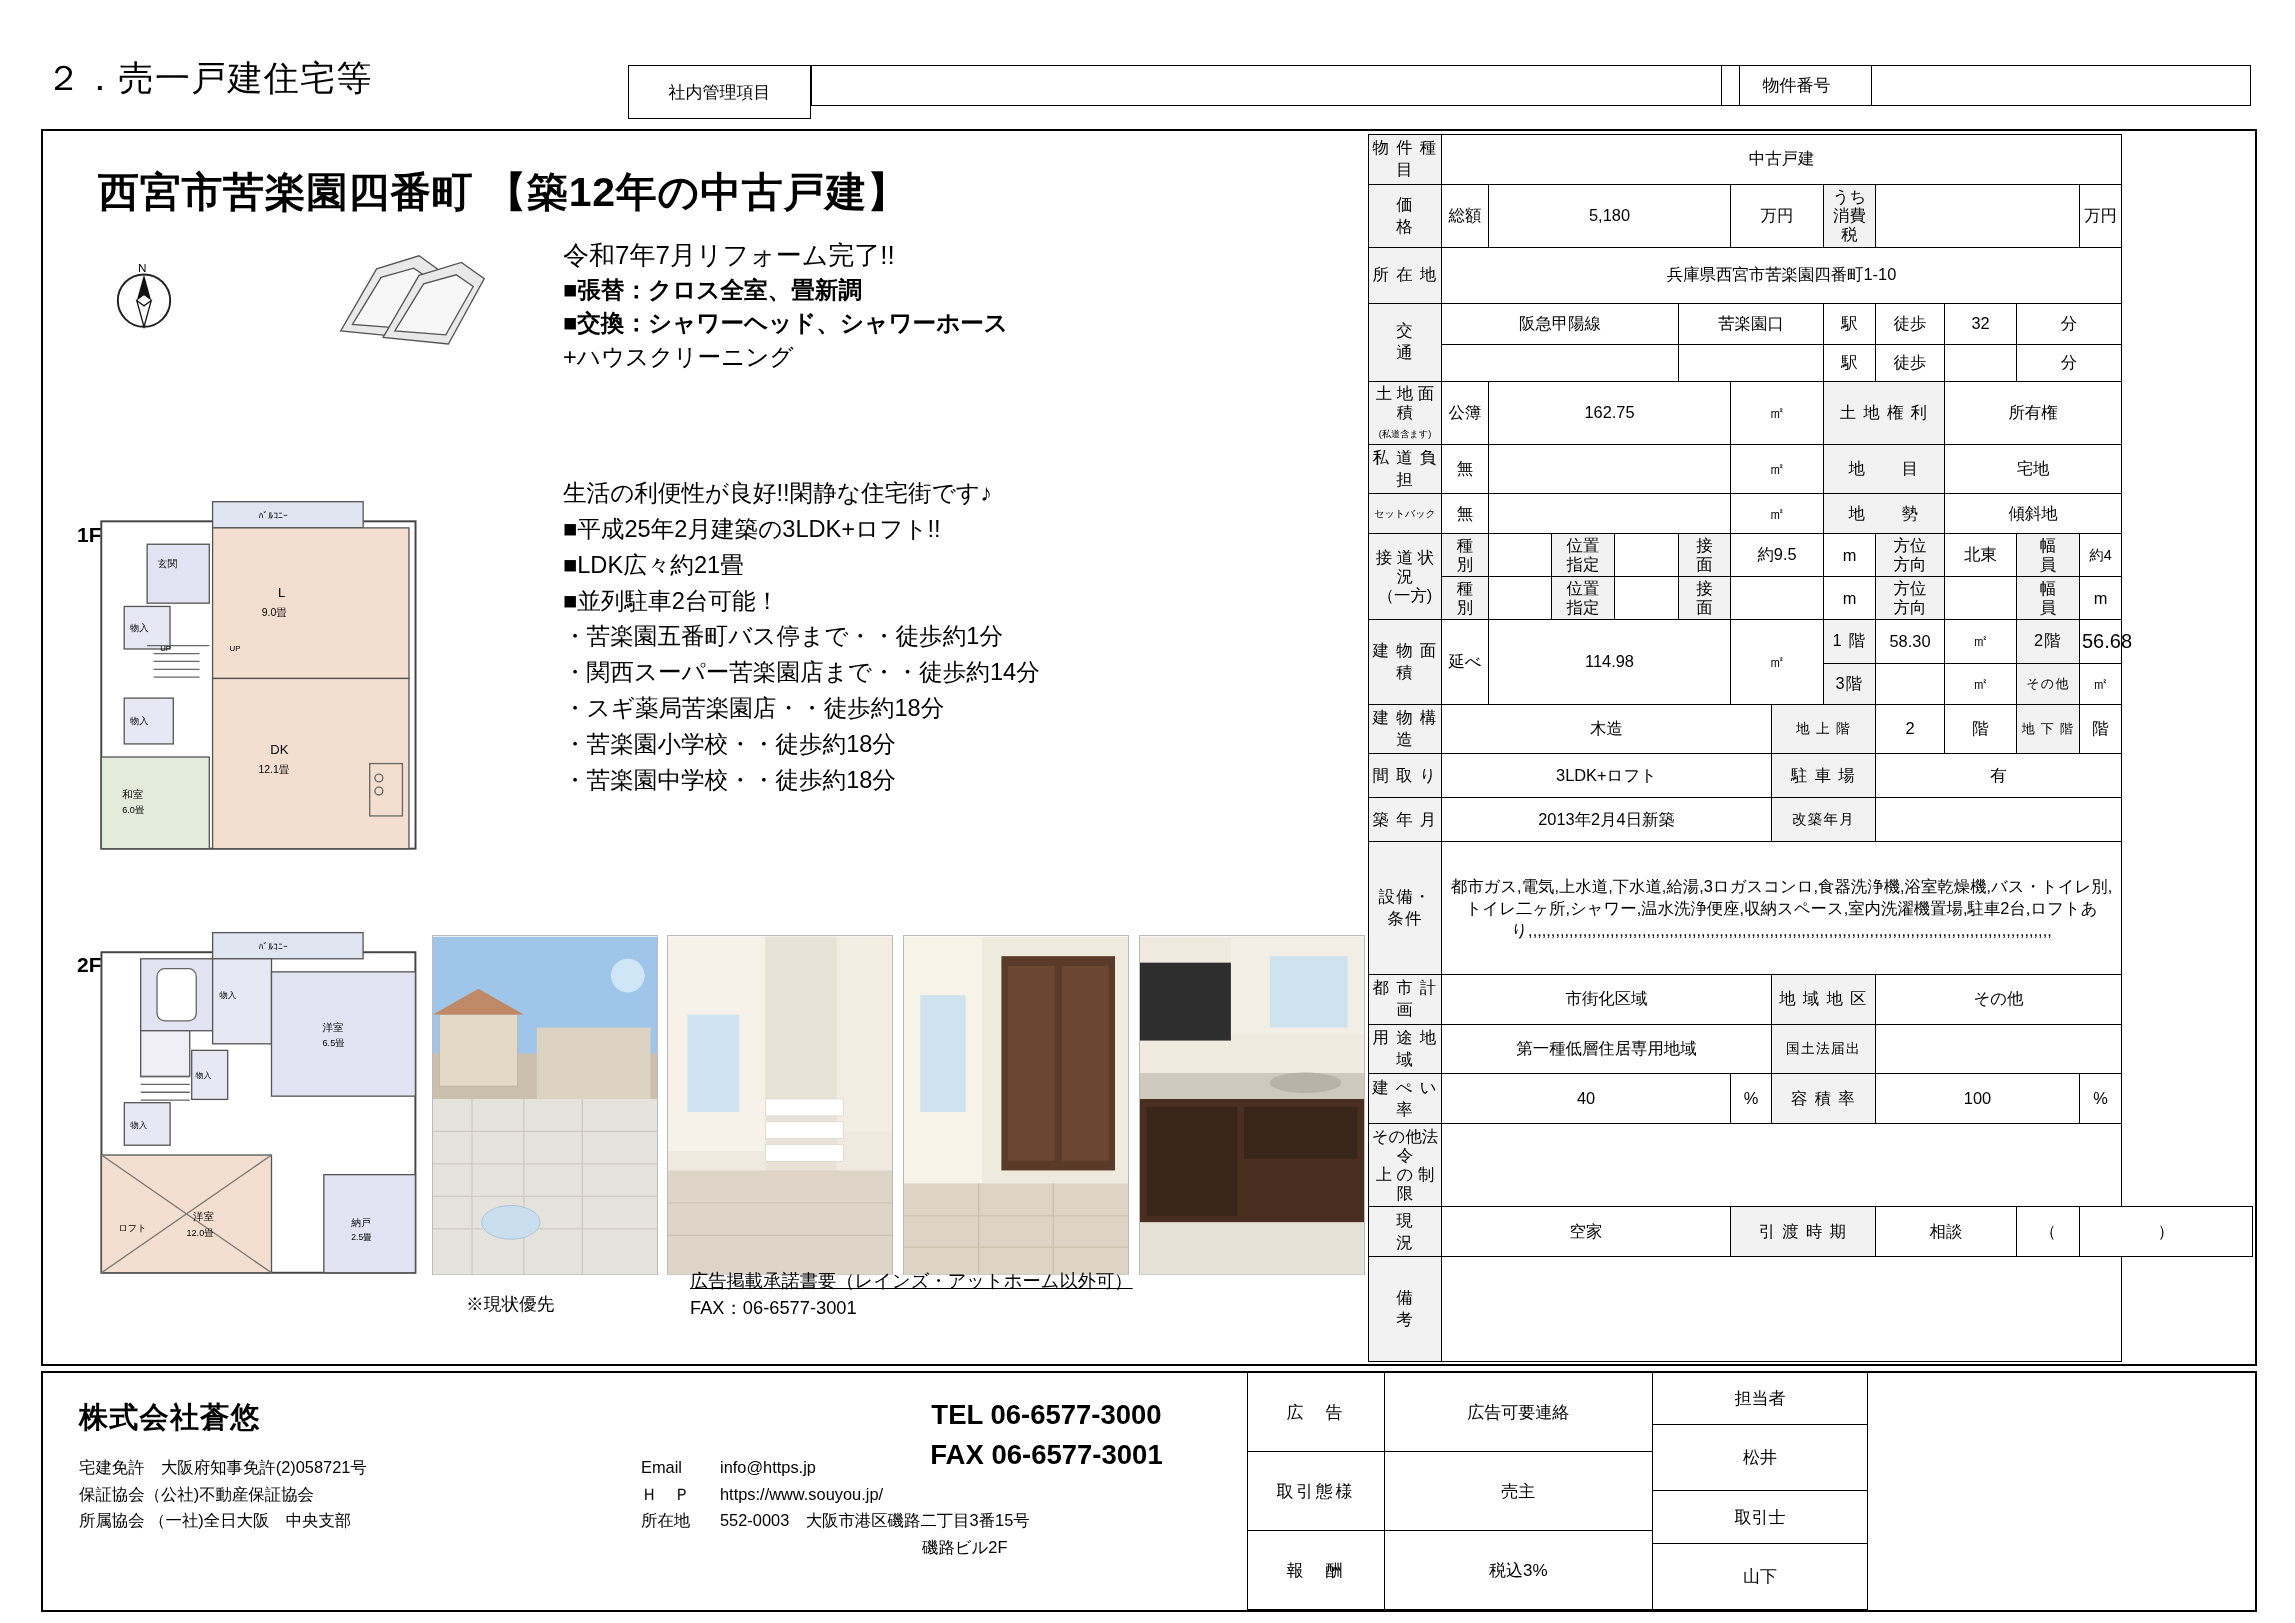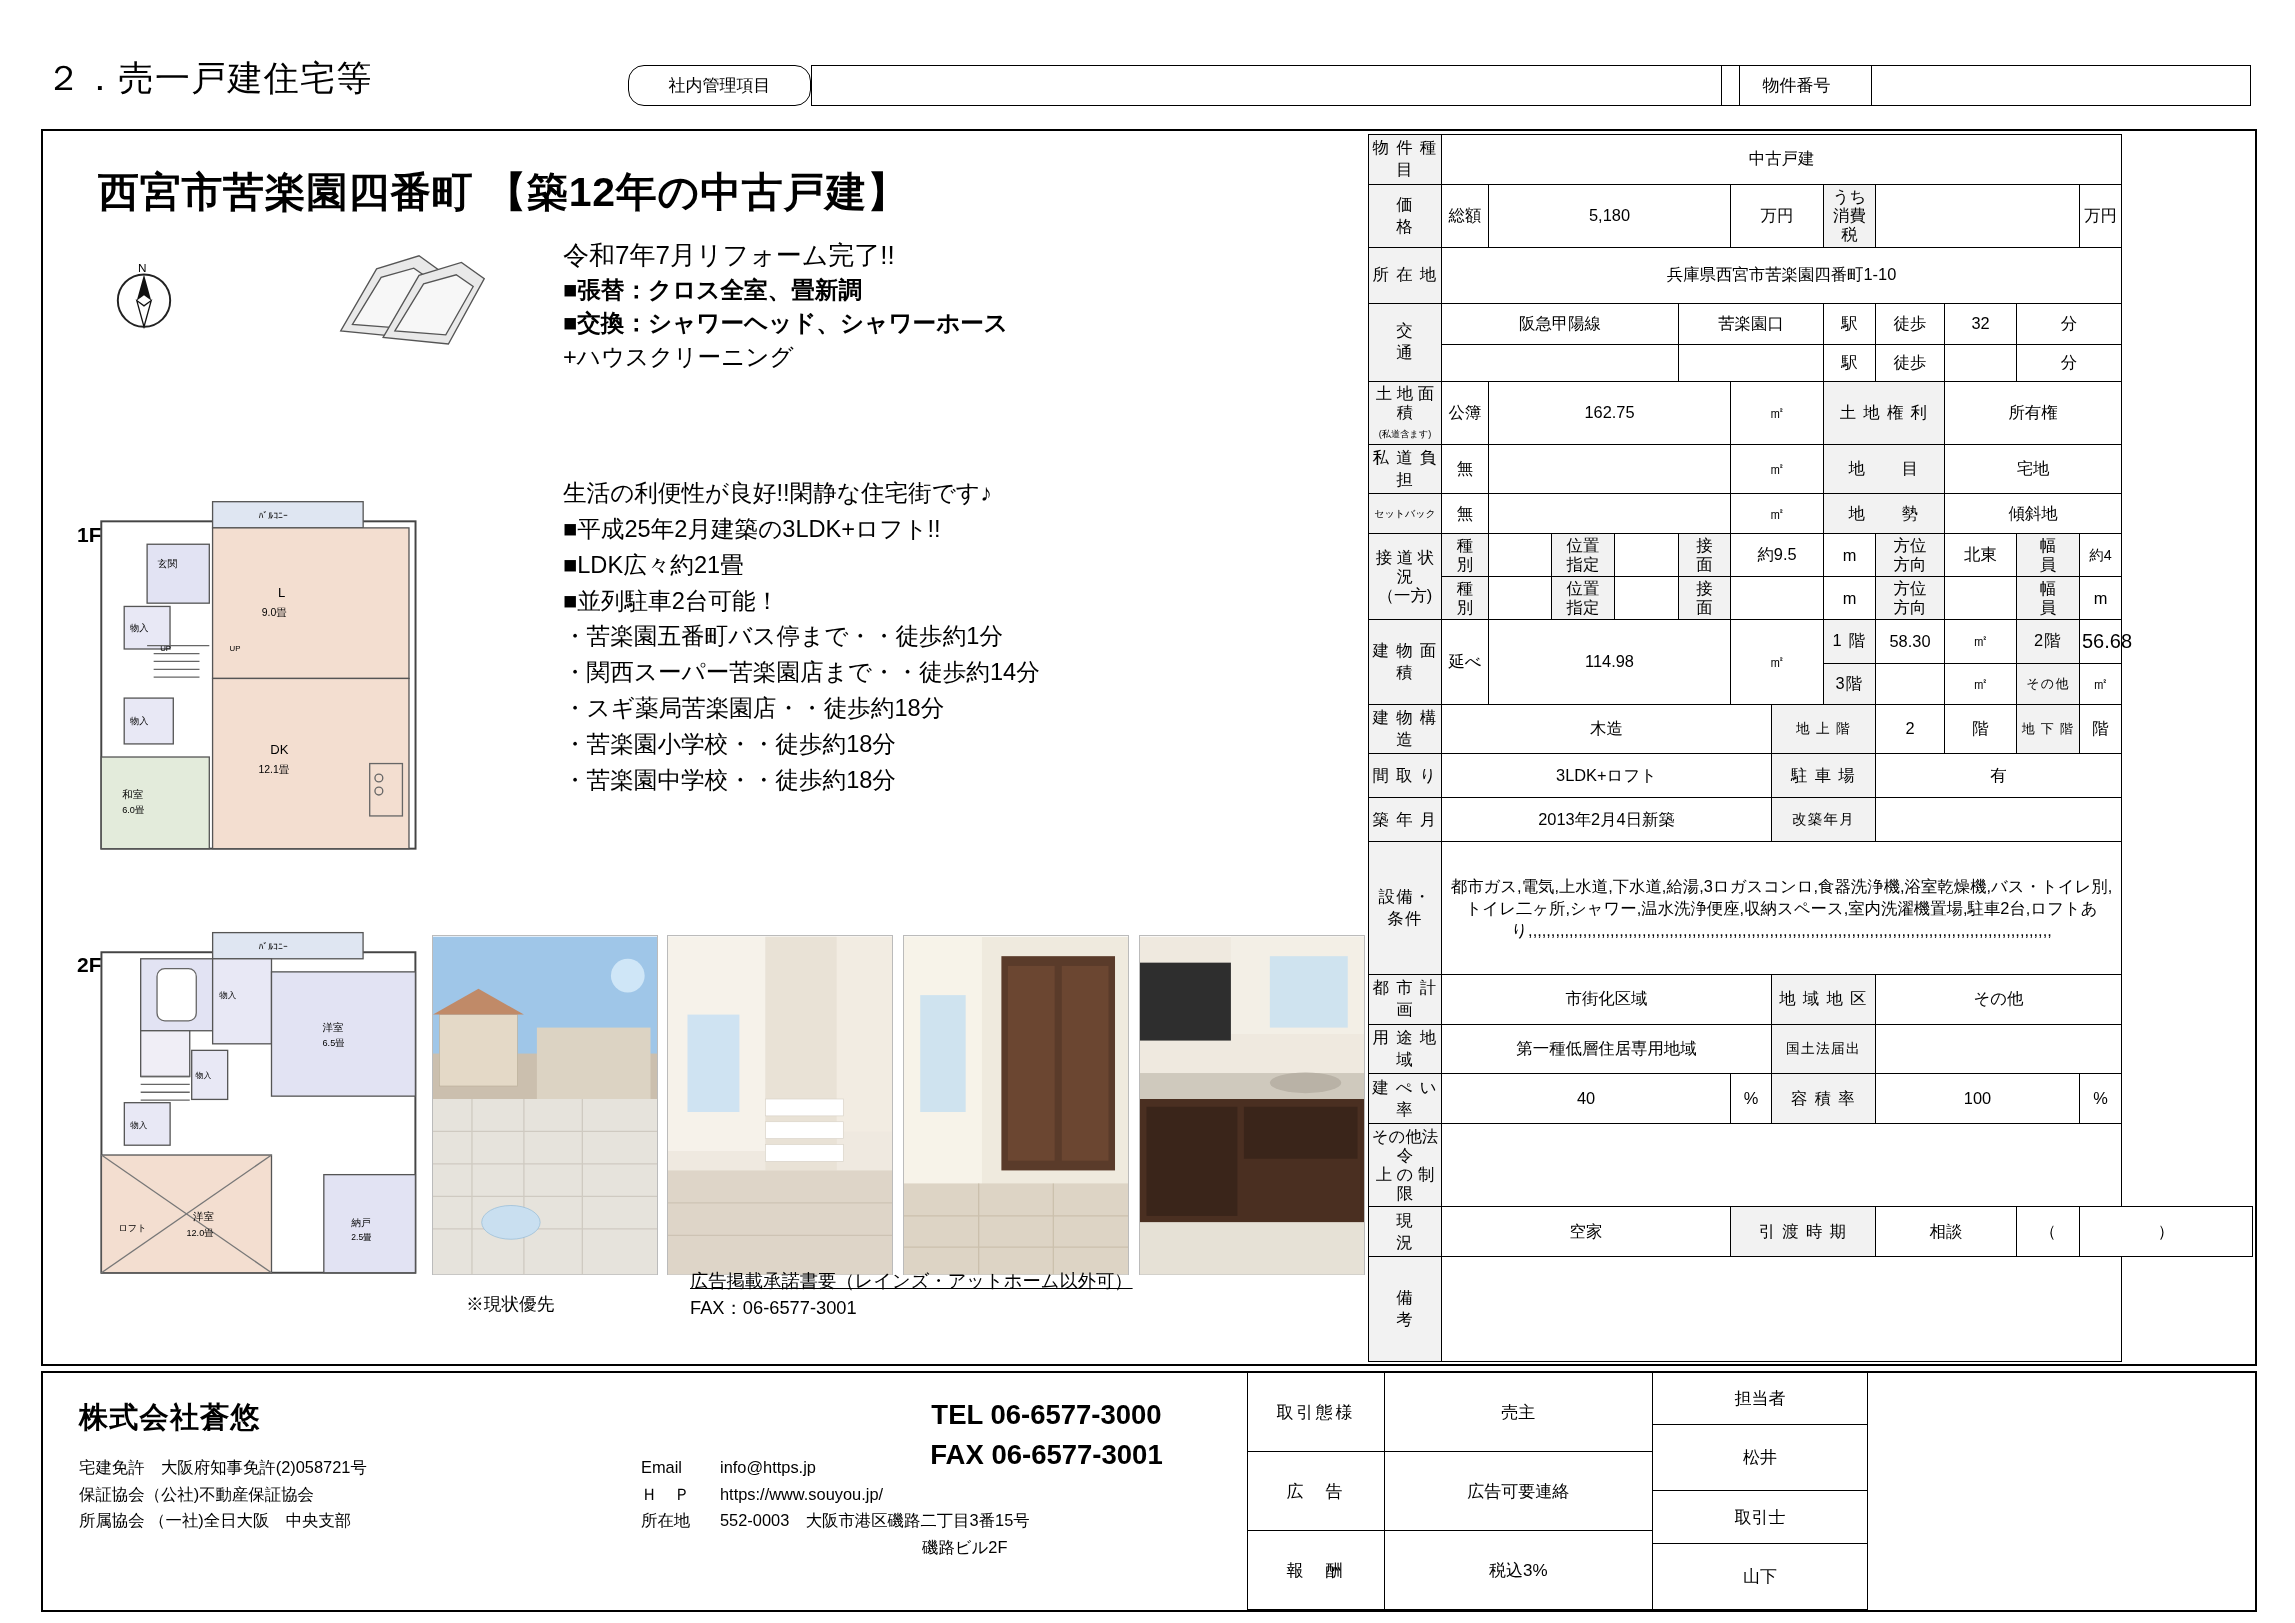--- a/index.html
+++ b/index.html
@@ -15,21 +15,21 @@
 
   
   .top-title{
     position:absolute;left:46px;top:31px;font-size:35px;letter-spacing:1.3px;
   }
   .hdr-box{position:absolute;border:1.3px solid #000;box-sizing:border-box;}
   .hdr-lbl{
     display:flex;align-items:center;justify-content:center;
     font-size:17px;height:100%;
   }
-  #hdr-mgmt-label{left:628px;top:41px;width:183px;height:41px;border-radius:16px;}
+  #hdr-mgmt-label{left:628px;top:41px;width:183px;height:54px;}
   #hdr-mgmt-value{left:811px;top:41px;width:929px;height:41px;}
   #hdr-no-label{left:1721px;top:41px;width:151px;height:41px;}
   #hdr-no-value{left:1871px;top:41px;width:380px;height:41px;}
 
   
   .main-frame{position:absolute;left:41px;top:105px;width:2216px;height:1237px;border:2px solid #000;box-sizing:border-box;}
   .footer-frame{position:absolute;left:41px;top:1347px;width:2216px;height:241px;border:2px solid #000;box-sizing:border-box;}
 
   
   .headline{
@@ -505,26 +505,26 @@
 
   <div class="tel">
     <div>TEL  06-6577-3000</div>
     <div>FAX  06-6577-3001</div>
   </div>
 
   <div class="ftbl">
     <table>
       <tbody>
           <tr>
+            <td class="l">広　告</td>
+          <td>広告可要連絡</td>
+          </tr>
+      <tr>
             <td class="l">取引態様</td>
           <td>売主</td>
-          </tr>
-      <tr>
-            <td class="l">広　告</td>
-          <td>広告可要連絡</td>
           </tr>
       <tr>
             <td class="l">報　酬</td>
           <td>税込3%</td>
           </tr>
     </tbody>
       </table>
   </div>
 
   <div class="ftbl2">

